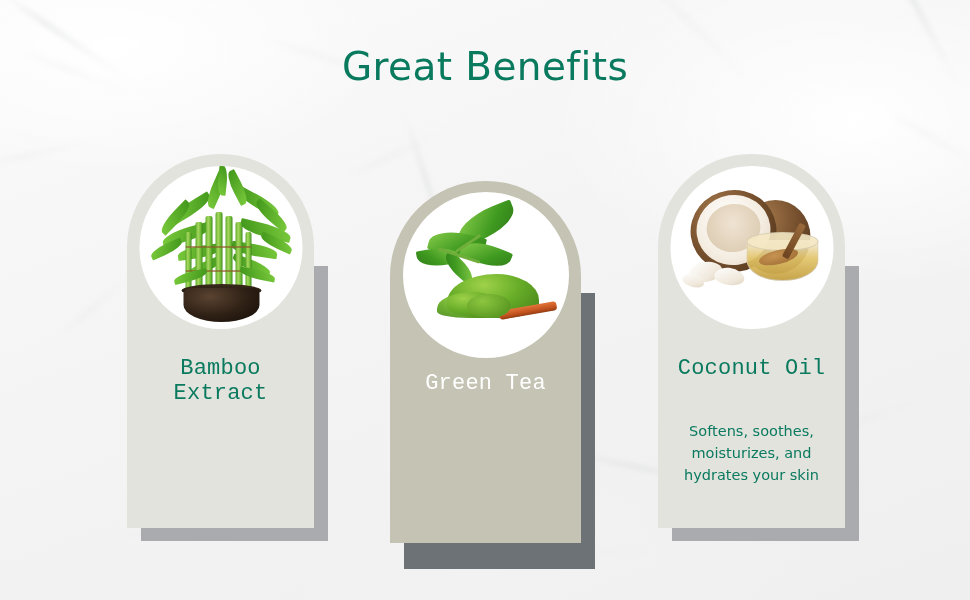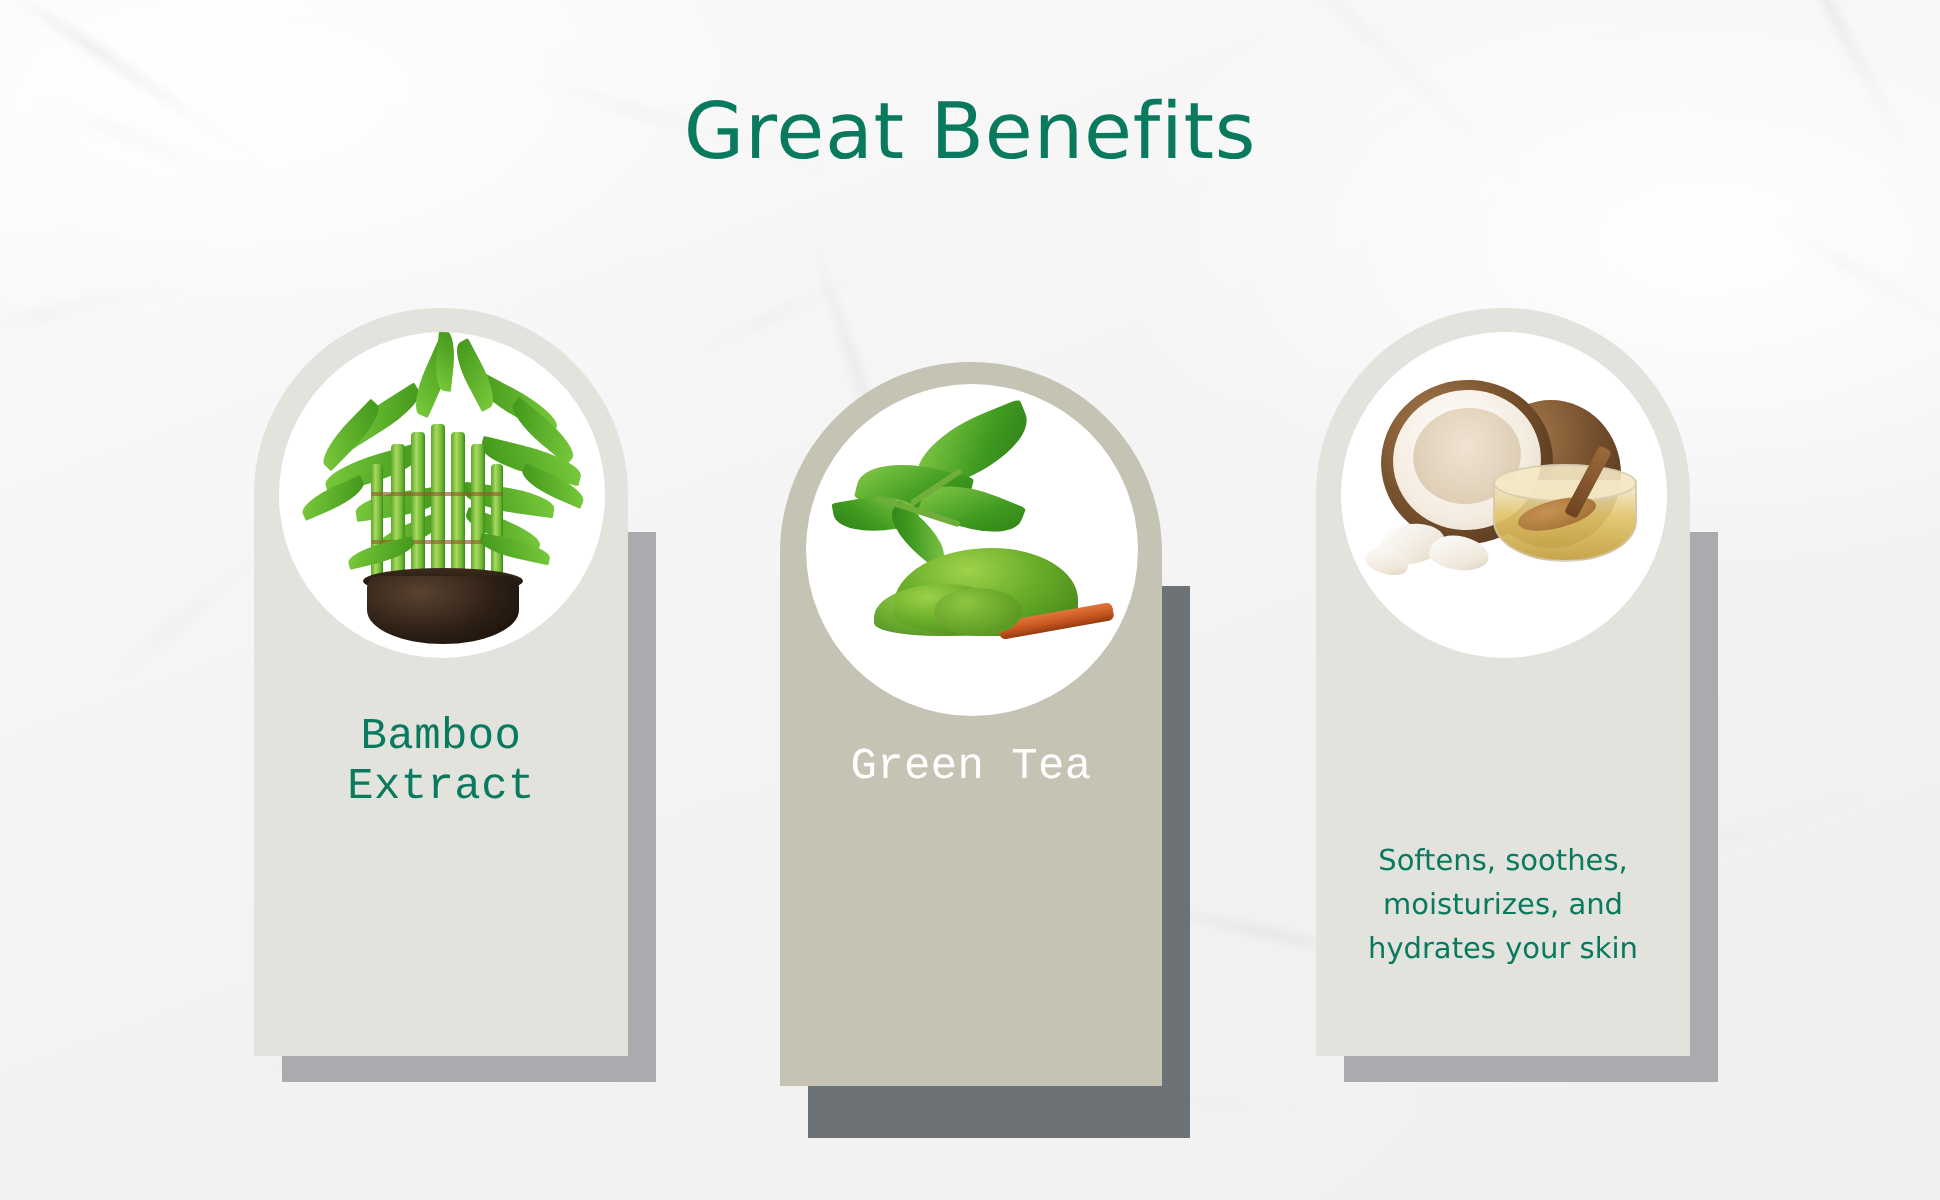--- a/index.html
+++ b/index.html
@@ -380,18 +380,19 @@
             <div class="coco-chunk" style="left:44px; top:102px; width:30px; height:17px; transform:rotate(8deg);"></div>
             <div class="coco-chunk" style="left:12px; top:108px; width:22px; height:13px; transform:rotate(16deg);"></div>
 
             <div class="coco-bowl" style="left:76px; top:74px; width:70px; height:40px;"></div>
             <div class="coco-bowl-top" style="left:76px; top:66px; width:70px; height:17px;"></div>
             <div class="coco-spoon" style="left:88px; top:84px; width:40px; height:14px; transform:rotate(-14deg);"></div>
             <div class="coco-stick" style="left:120px; top:56px; width:7px; height:38px; transform:rotate(28deg);"></div>
           </div>
         </div>
 
+        <div class="card-title">Coconut Oil</div>
         <div class="card-body">Softens, soothes, moisturizes, and hydrates your skin</div>
       </div>
     </div>
 
   </div>
 </div>
 
 </body></html>

